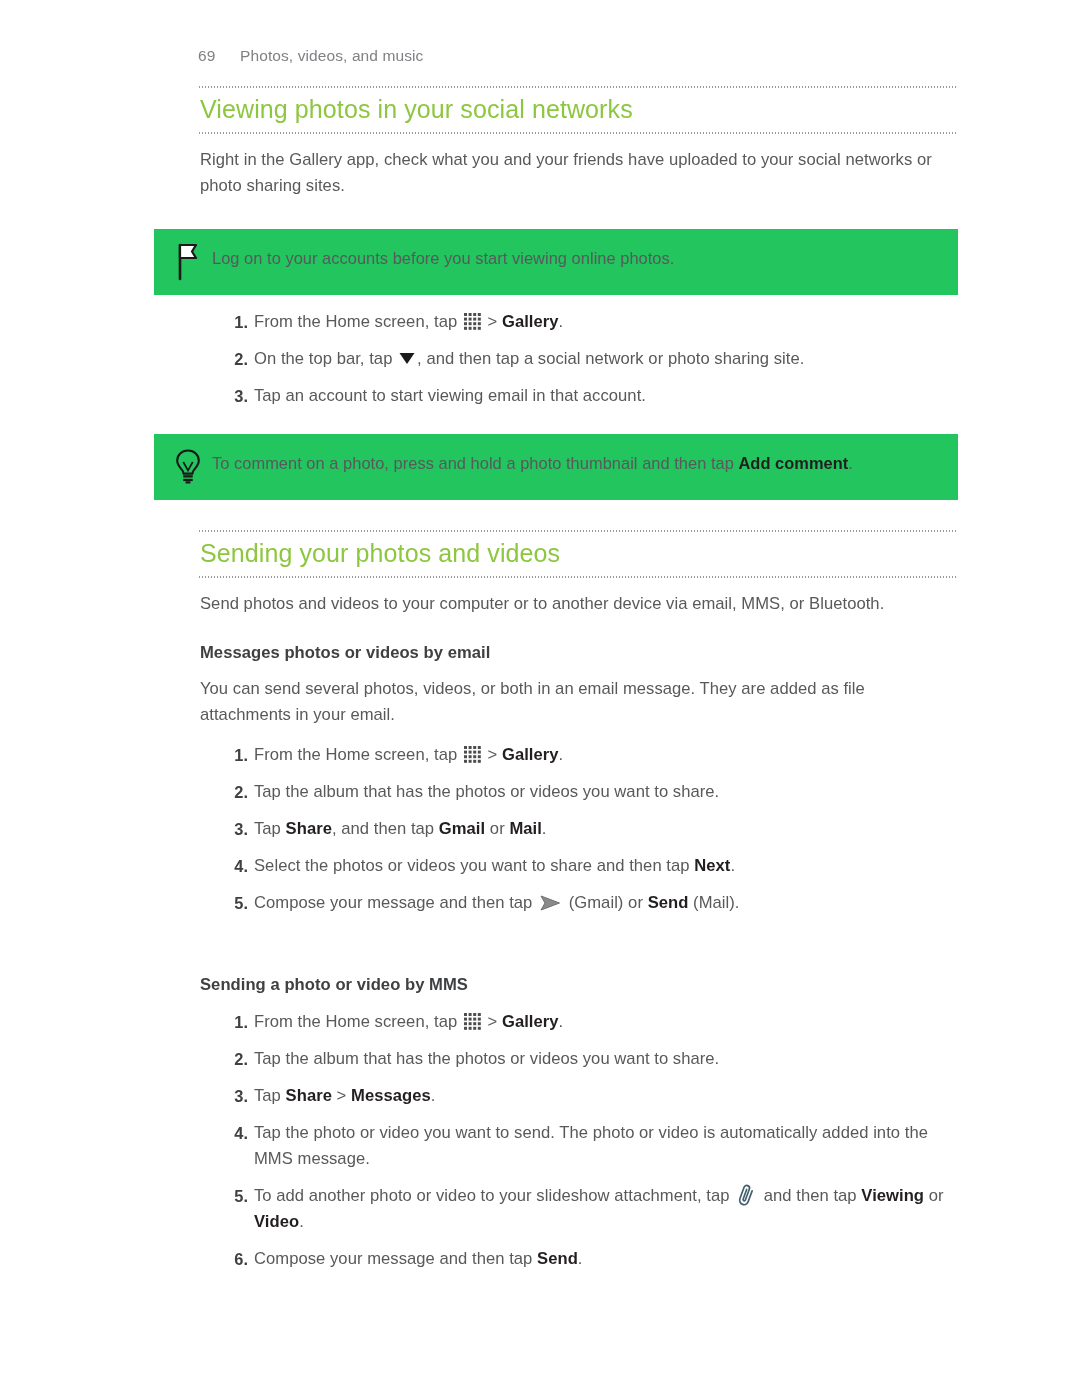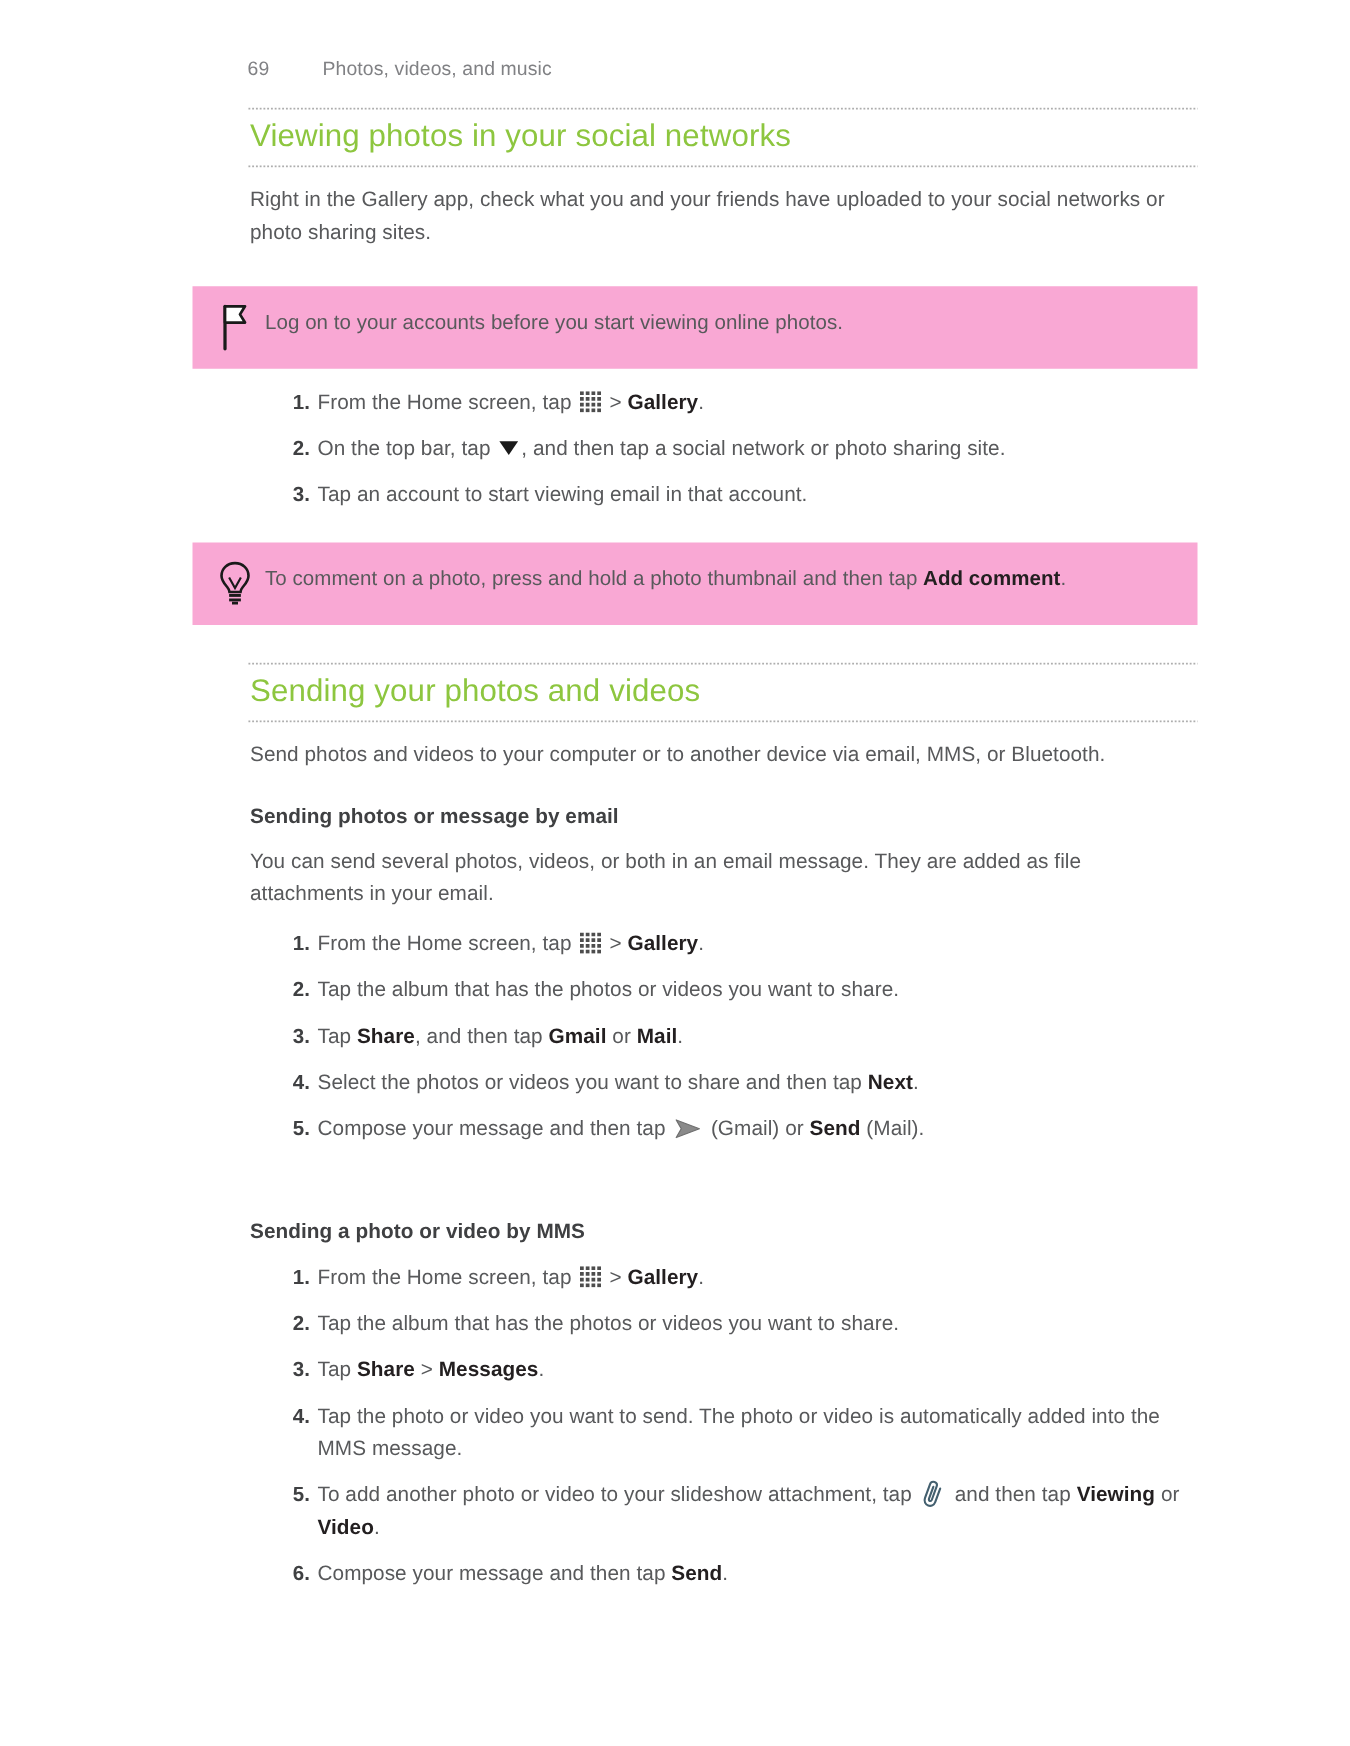--- a/index.html
+++ b/index.html
@@ -11,21 +11,21 @@
     font-family: "Liberation Sans", sans-serif;
     color: #58595b;
     -webkit-font-smoothing: antialiased;
   }
   .page { position: relative; width: 1080px; height: 1397px; padding: 0; }
 
   
   .runhead {
     position: absolute; left: 198px; top: 47px;
     font-size: 15.5px; color: #808184; letter-spacing: 0.1px;
-    display: flex; align-items: baseline; gap: 18px;
+    display: flex; align-items: baseline;
   }
   .runhead .pgnum { width: 42px; display: inline-block; }
 
   
   .content { position: absolute; left: 198px; top: 86px; width: 760px; }
 
   
   .sect { margin: 0 0 0 0; }
   .rule {
     height: 2px; width: 760px;
@@ -45,21 +45,21 @@
     margin: 13px 0 0 2px; width: 752px; letter-spacing: 0.05px;
   }
   h2.sub {
     font-size: 16.6px; font-weight: 700; color: #3f4042;
     margin: 26px 0 0 2px; letter-spacing: 0.05px;
   }
 
   
   .callout {
     position: relative;
-    background: #f9a8d4;
+    background: #22c55e;
     margin-left: -44px;
     width: 804px;
     min-height: 66px;
     padding: 17px 24px 17px 58px;
     display: flex; align-items: flex-start;
   }
   .callout .ico {
     position: absolute; left: 14px; top: 14px;
     width: 40px; height: 44px;
     display: flex; align-items: flex-start; justify-content: center;
@@ -175,21 +175,21 @@
 
     <div class="spacer-lg"></div>
 
     <div class="sect">
       <div class="rule"></div>
       <h1 class="green">Sending your photos and videos</h1>
       <div class="rule"></div>
 
       <p class="body">Send photos and videos to your computer or to another device via email, MMS, or Bluetooth.</p>
 
-      <h2 class="sub">Sending photos or message by email</h2>
+      <h2 class="sub">Messages photos or videos by email</h2>
       <p class="body">You can send several photos, videos, or both in an email message. They are added as file attachments in your email.</p>
 
       <ol class="steps">
         <li>From the Home screen, tap <span class="i grid-ico"><svg width="17" height="17" viewBox="0 0 17 17">
                 <g fill="#4d4d4d">
                   <rect x="0" y="0" width="3" height="3"></rect>
                   <rect x="4.6" y="0" width="3" height="3"></rect>
                   <rect x="9.2" y="0" width="3" height="3"></rect>
                   <rect x="13.8" y="0" width="3" height="3"></rect>
                   <rect x="0" y="4.6" width="3" height="3"></rect>

